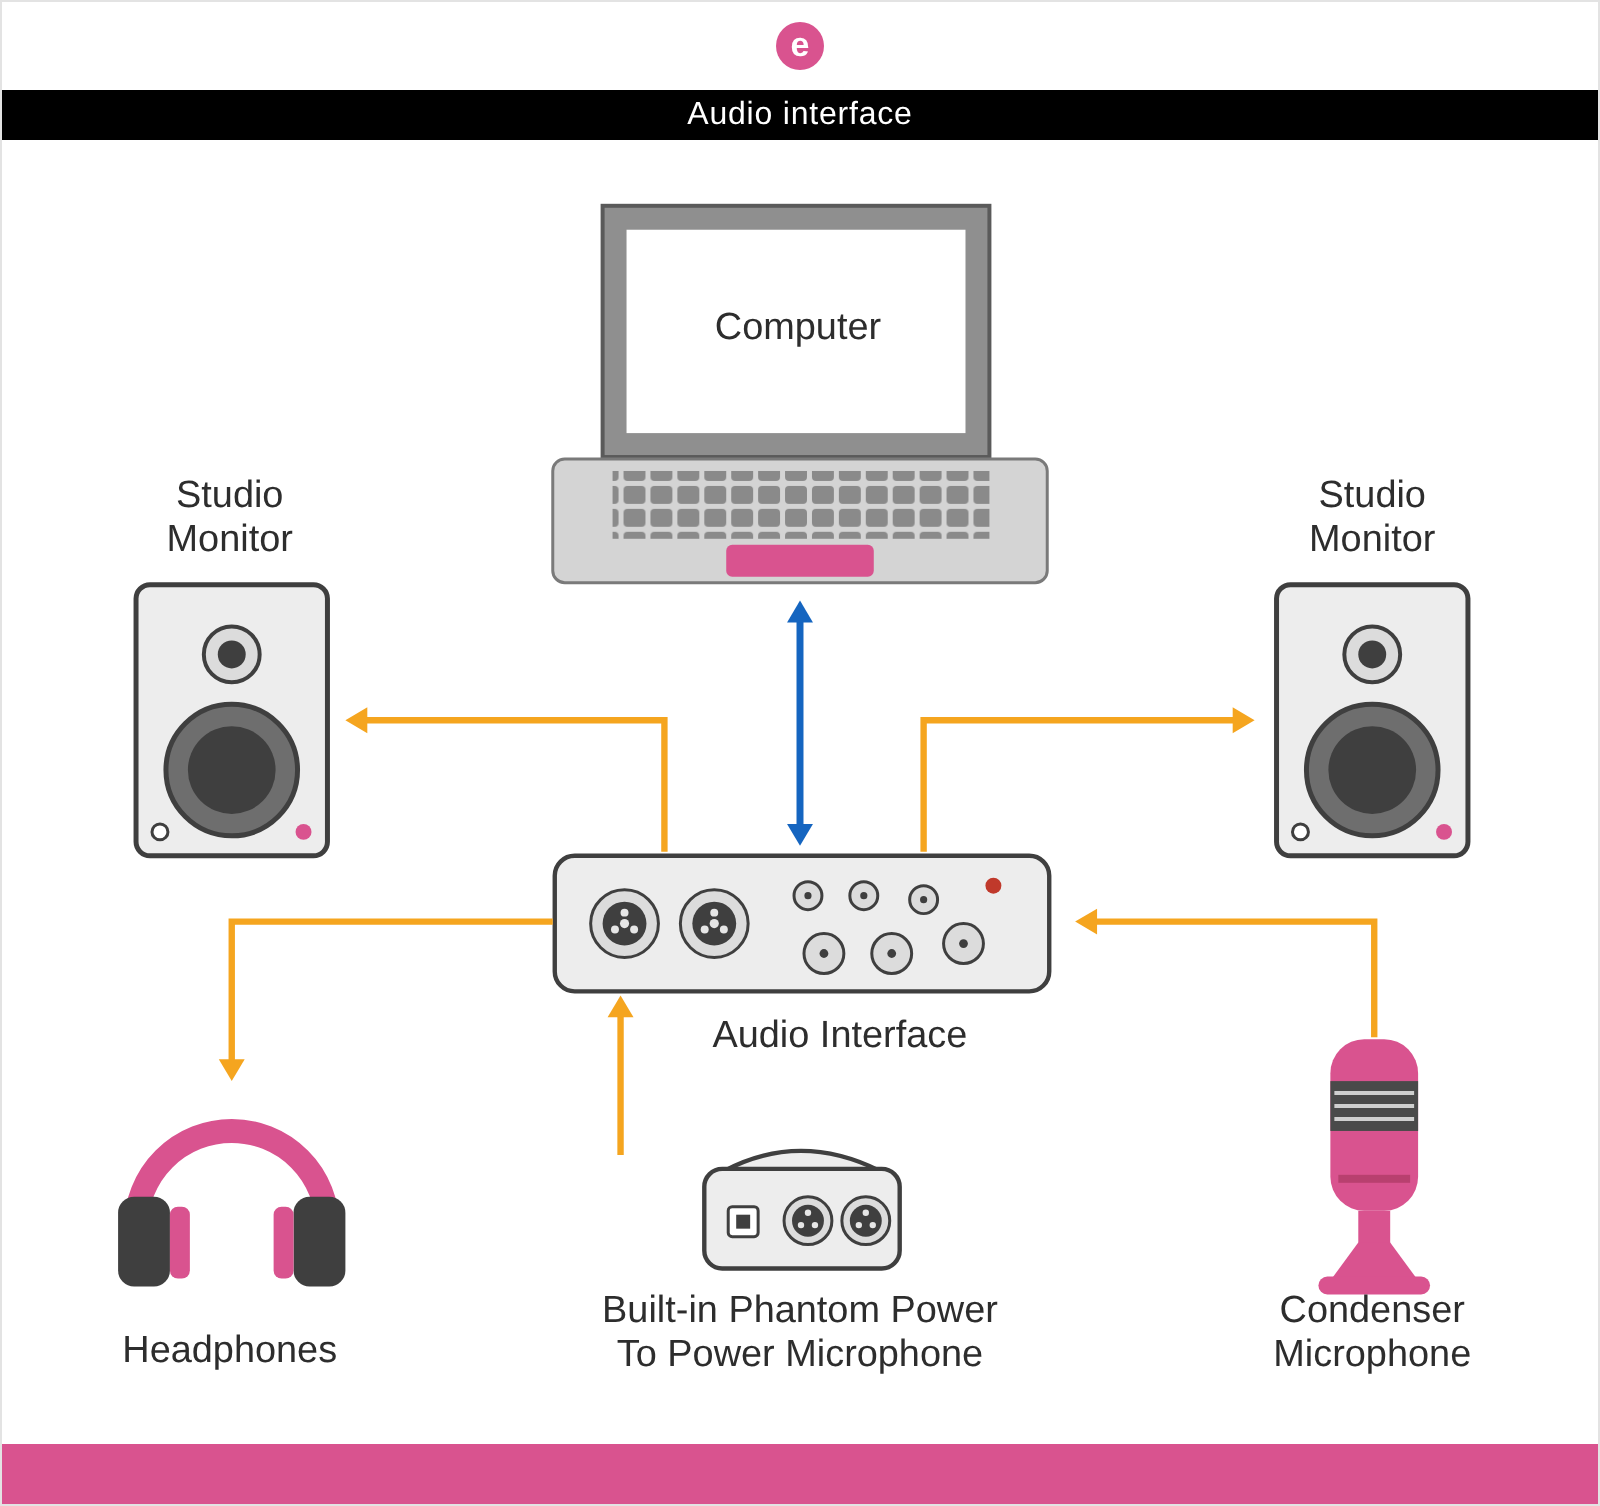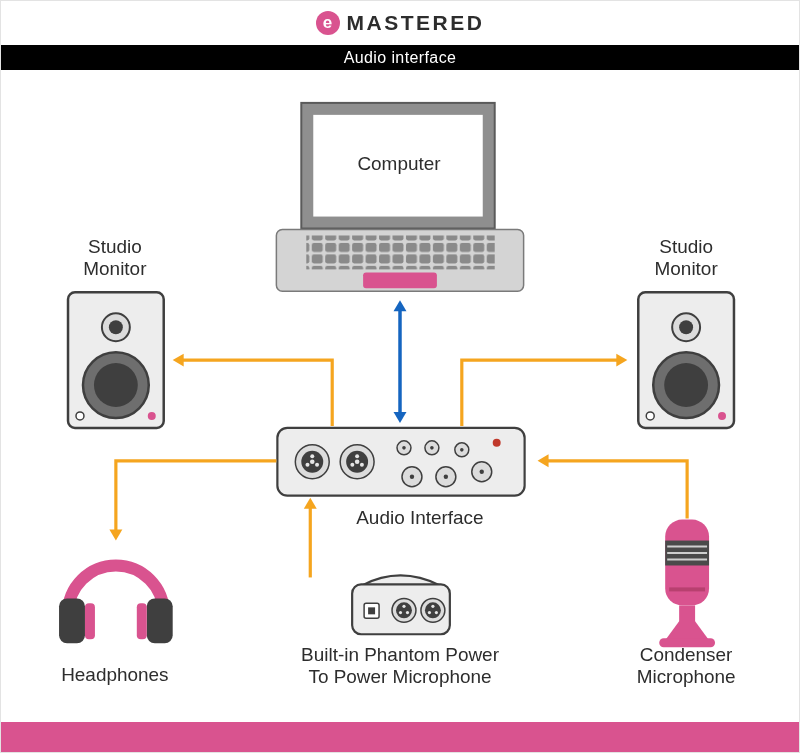--- a/index.html
+++ b/index.html
@@ -53,21 +53,20 @@
   .bh{fill:var(--blue);}
 </style>
 </head>
 <body>
 
 <div class="canvas">
 
   <header class="header">
     <div class="brand">
       <span class="brand-circle">e</span>
-      <span class="brand-text">MASTERED</span>
     </div>
   </header>
 
   <div class="title-bar">
     <span>Audio interface</span>
   </div>
 
   <svg class="diagram" width="798" height="652" viewBox="0 69 800 654">
     <defs>
       <pattern id="keys" width="13.5" height="11.5" patternUnits="userSpaceOnUse">

